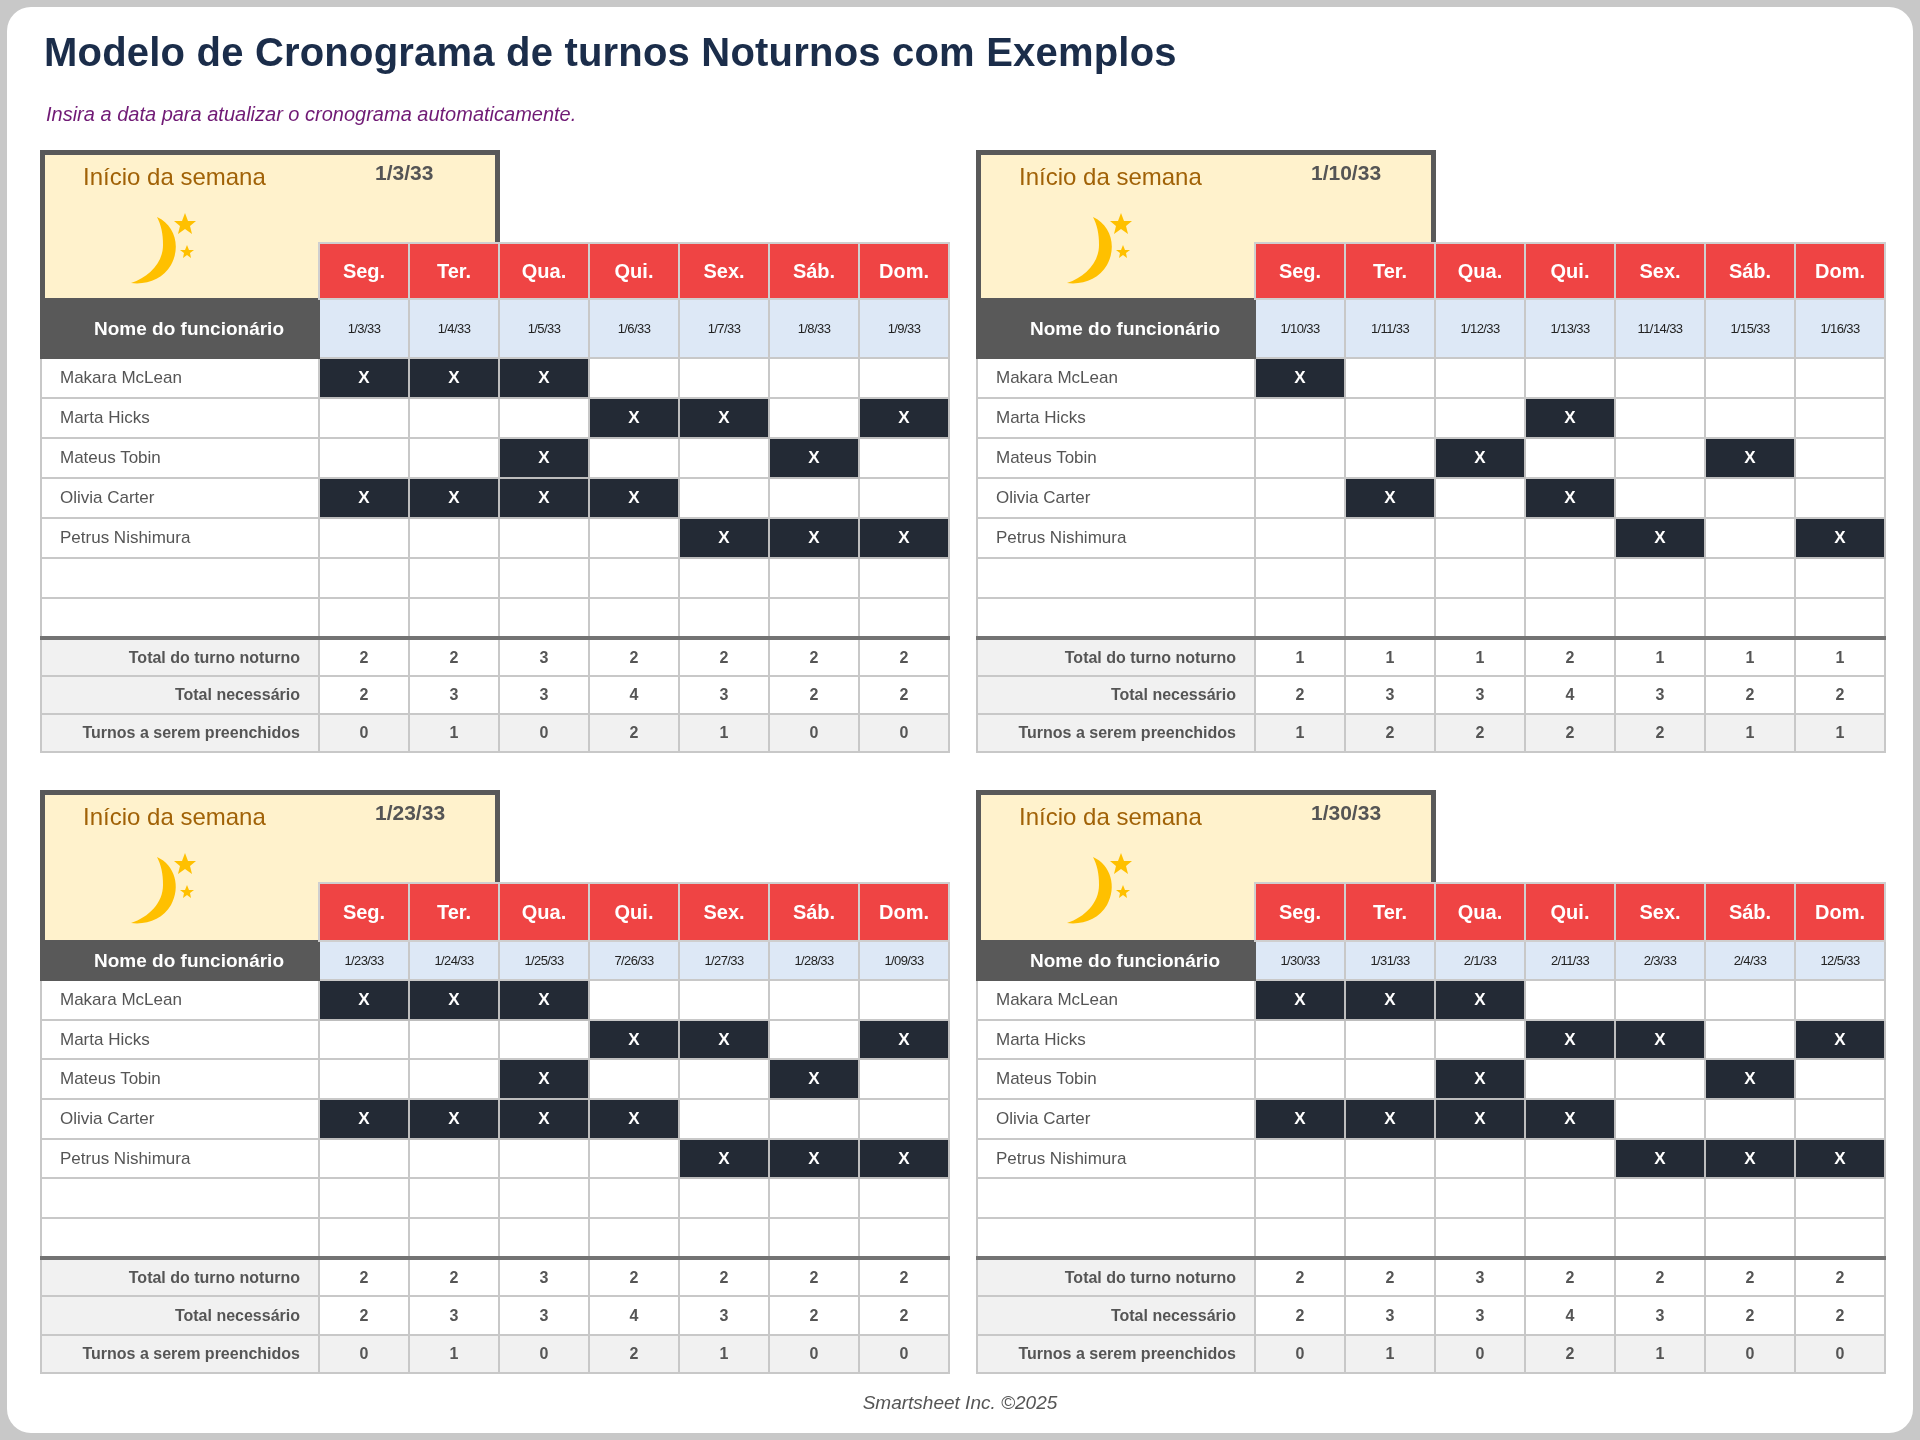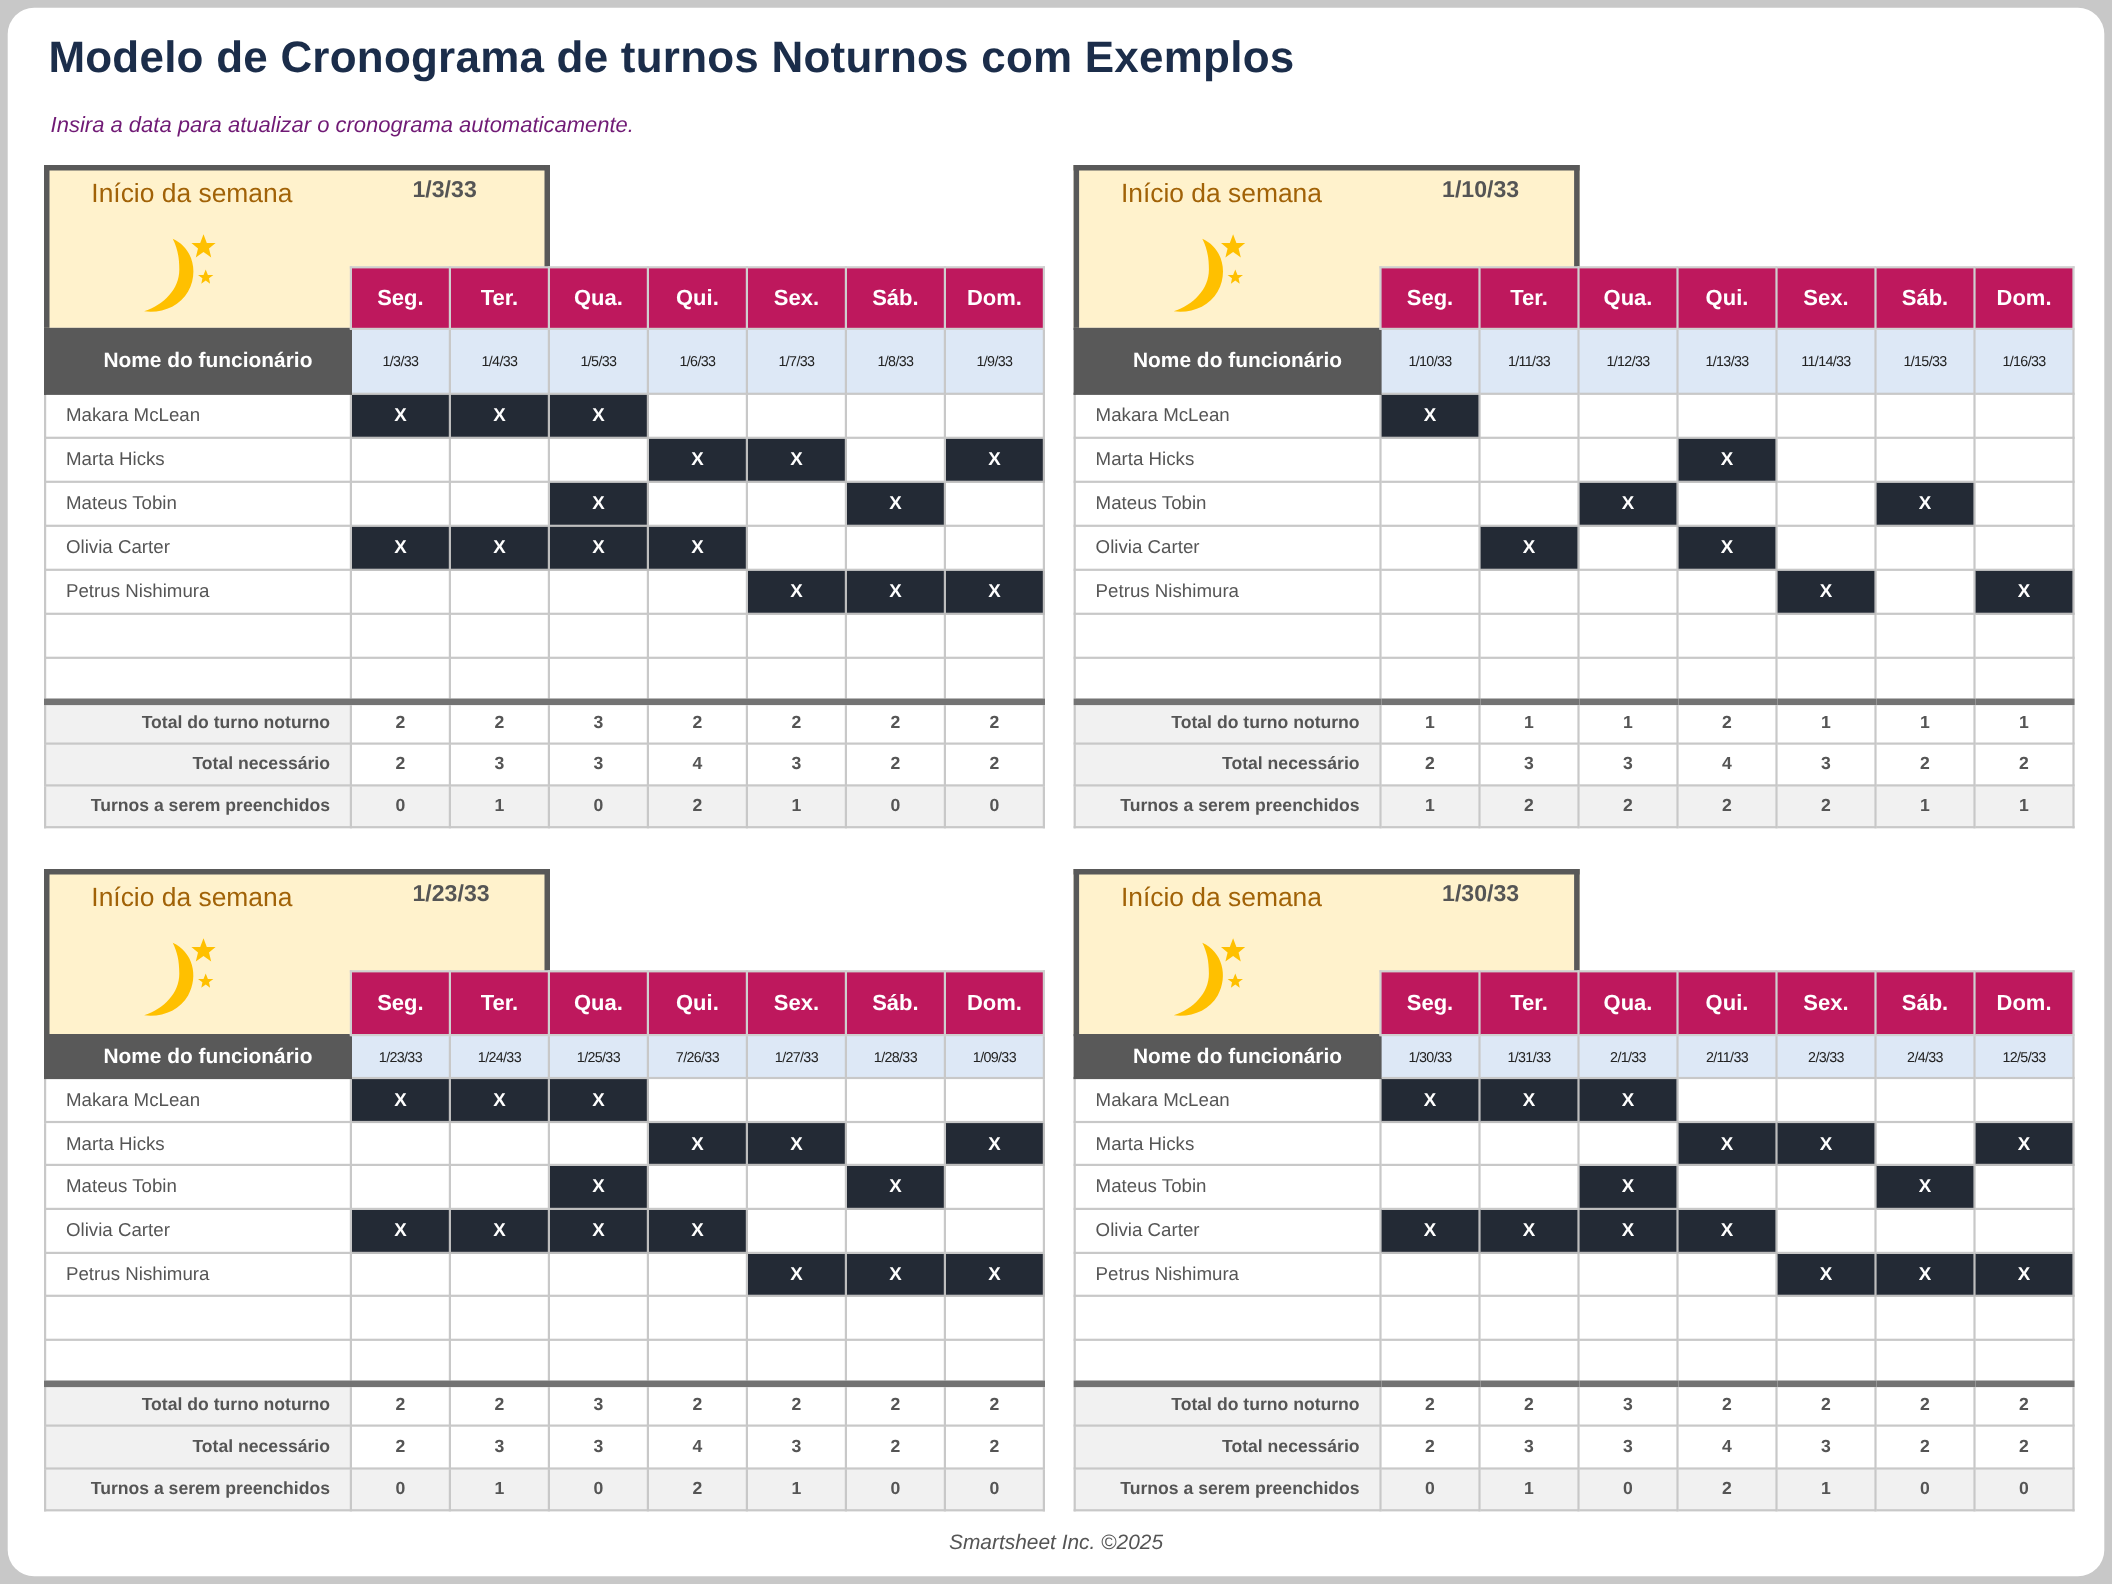--- a/index.html
+++ b/index.html
@@ -30,34 +30,34 @@
     position: absolute; left: 38px; top: 8px; font-size: 24px; font-weight: normal; color: #a16207; white-space: nowrap;
   }
   .week-date {
     position: absolute; left: 330px; top: 6px; font-size: 21px; font-weight: bold; color: #555555; white-space: nowrap;
   }
   .moon { position: absolute; left: 78px; top: 56px; width: 80px; height: 80px; }
   .grid { position: absolute; left: 0; width: 910px; border-collapse: collapse; table-layout: fixed; }
   .grid td { border: 2px solid #c8c8c8; text-align: center; vertical-align: middle; padding: 0; }
   .grid col.name { width: 278px; }
   .grid col.day { width: 90px; }
-  .day-row td.day { background: #be185d; color: #ffffff; font-weight: bold; font-size: 20px; border-color: #cfcfcf; }
+  .day-row td.day { background: #ef4444; color: #ffffff; font-weight: bold; font-size: 20px; border-color: #cfcfcf; }
   .day-row td.blank { border: none; background: transparent; }
   .date-row td.namehdr {
     background: #595959; color: #ffffff; font-weight: bold; font-size: 19px; text-align: center; padding-left: 18px;
     border-color: #595959;
   }
   .date-row td.date { background: #dde8f6; color: #222222; font-size: 13px; letter-spacing: -0.6px; }
   .emp-row td.emp { text-align: left; padding-left: 18px; font-size: 17px; color: #555555; background: #ffffff; }
   .emp-row td.cell { background: #ffffff; font-weight: bold; color: #ffffff; font-size: 17px; }
   .emp-row td.cell.on { background: #232a35; border-color: #bdbdbd; }
   .sum-row td.lbl { background: #f1f1f1; text-align: right; padding-right: 18px; font-size: 16px; font-weight: bold; color: #555555; }
   .sum-row td.val { background: #ffffff; font-size: 16px; font-weight: bold; color: #555555; }
   .sum-row.shaded td.val { background: #f1f1f1; }
-  .sum-row.first td { border-top: 6px solid #737373; }
+  .sum-row.first td { border-top: 4px solid #737373; }
 </style>
 </head>
 <body>
 
 <div class="frame"></div>
 <div class="title">Modelo de Cronograma de turnos Noturnos com Exemplos</div>
 <div class="subtitle">Insira a data para atualizar o cronograma automaticamente.</div>
 
 <div id="weeks-container">
     <div class="week" style="left: 40px; top: 150px;">

